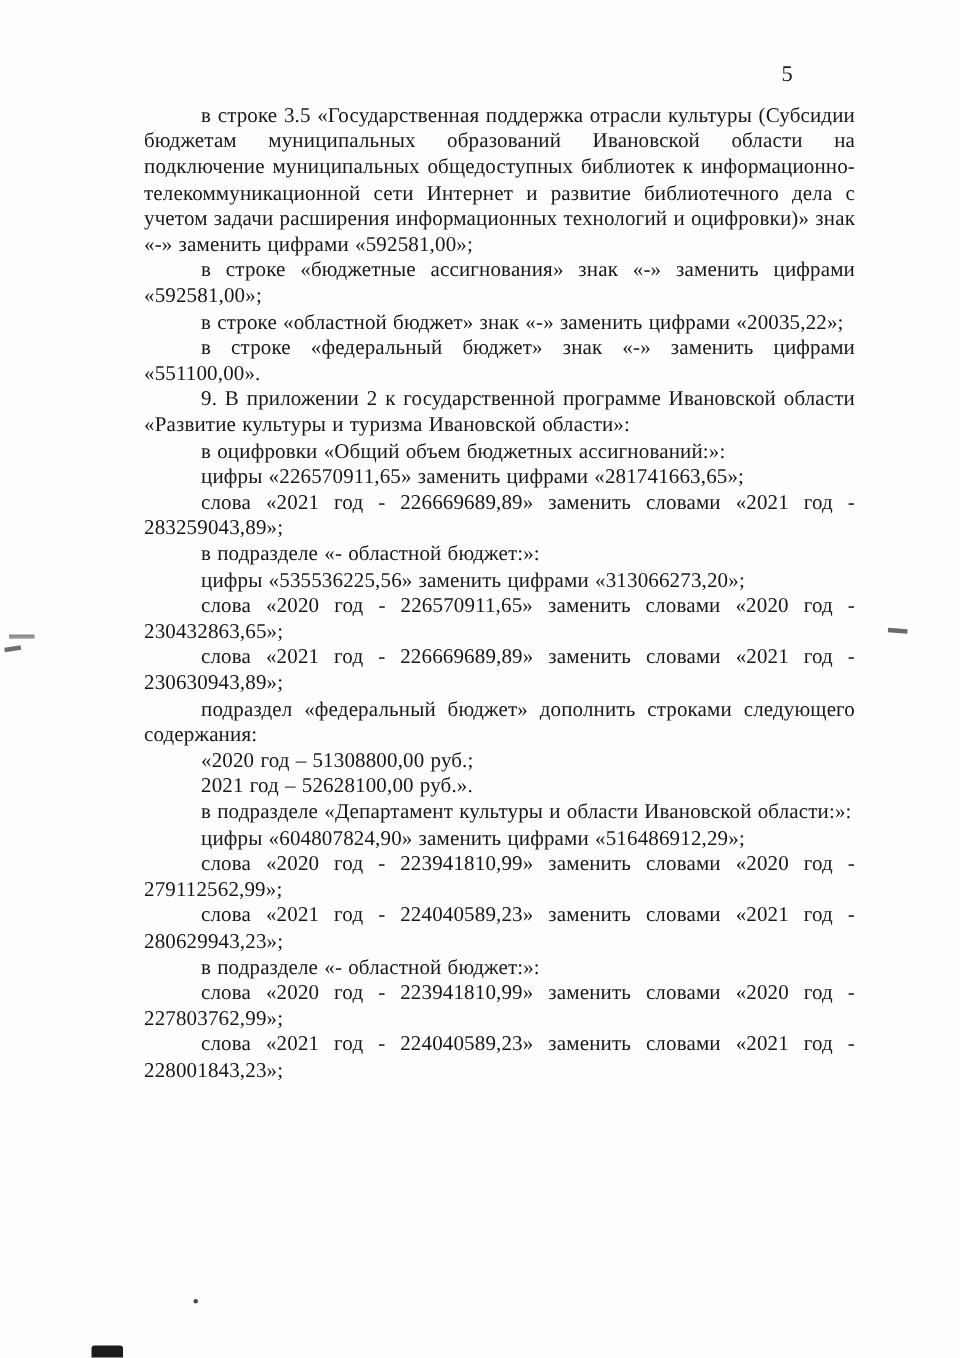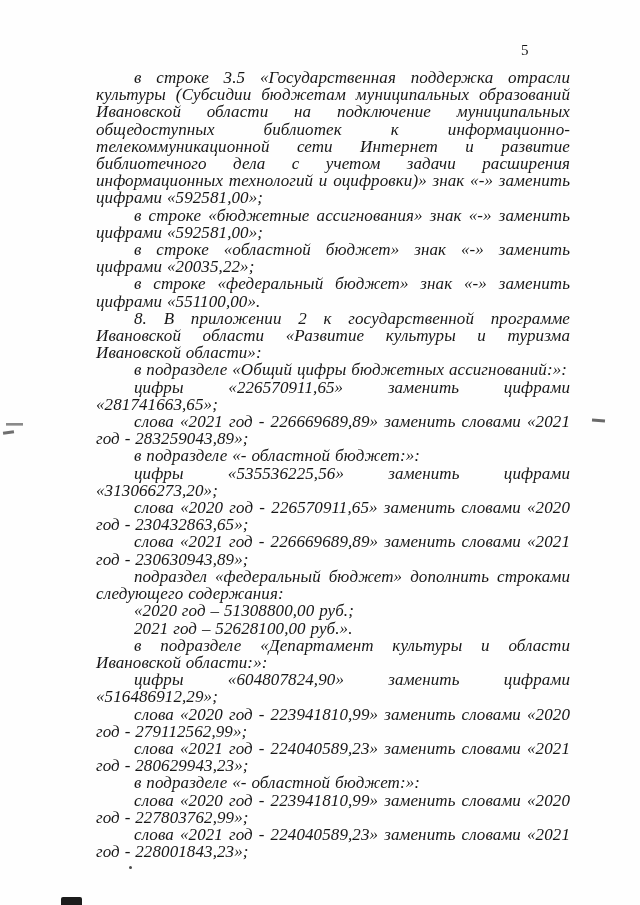--- a/index.html
+++ b/index.html
@@ -25,26 +25,25 @@
     top: 42px;
     left: 521px;
     font-size: 15px;
     line-height: 17px;
   }
   .document-text {
     position: absolute;
     top: 69px;
     left: 96px;
     width: 474px;
-    font-size: 17px;
+    font-size: 14px;
     line-height: 17.2px;
     text-align: justify;
     letter-spacing: 0.1px;
     word-spacing: 0.5px;
-    font-style: italic;
   }
   .para {
     margin: 0;
     text-indent: 38px;
   }
   
   .artifact {
     position: absolute;
     pointer-events: none;
   }
@@ -78,22 +77,22 @@
 <body>
 
 <div class="page">
   <div class="page-number">5</div>
 
   <div class="document-text">
       <p class="para">в строке 3.5 «Государственная поддержка отрасли культуры (Субсидии бюджетам муниципальных образований Ивановской области на подключение муниципальных общедоступных библиотек к информационно-телекоммуникационной сети Интернет и развитие библиотечного дела с учетом задачи расширения информационных технологий и оцифровки)» знак «-» заменить цифрами «592581,00»;</p>
       <p class="para">в строке «бюджетные ассигнования» знак «-» заменить цифрами «592581,00»;</p>
       <p class="para">в строке «областной бюджет» знак «-» заменить цифрами «20035,22»;</p>
       <p class="para">в строке «федеральный бюджет» знак «-» заменить цифрами «551100,00».</p>
-      <p class="para">8. В приложении 2 к государственной программе Ивановской области «Развитие культуры и туризма Ивановской области»:</p>
-      <p class="para">в подразделе «Общий цифры бюджетных ассигнований:»:</p>
+      <p class="para">9. В приложении 2 к государственной программе Ивановской области «Развитие культуры и туризма Ивановской области»:</p>
+      <p class="para">в оцифровки «Общий объем бюджетных ассигнований:»:</p>
       <p class="para">цифры «226570911,65» заменить цифрами «281741663,65»;</p>
       <p class="para">слова «2021 год - 226669689,89» заменить словами «2021 год - 283259043,89»;</p>
       <p class="para">в подразделе «- областной бюджет:»:</p>
       <p class="para">цифры «535536225,56» заменить цифрами «313066273,20»;</p>
       <p class="para">слова «2020 год - 226570911,65» заменить словами «2020 год - 230432863,65»;</p>
       <p class="para">слова «2021 год - 226669689,89» заменить словами «2021 год - 230630943,89»;</p>
       <p class="para">подраздел «федеральный бюджет» дополнить строками следующего содержания:</p>
       <p class="para">«2020 год – 51308800,00 руб.;</p>
       <p class="para">2021 год – 52628100,00 руб.».</p>
       <p class="para">в подразделе «Департамент культуры и области Ивановской области:»:</p>

